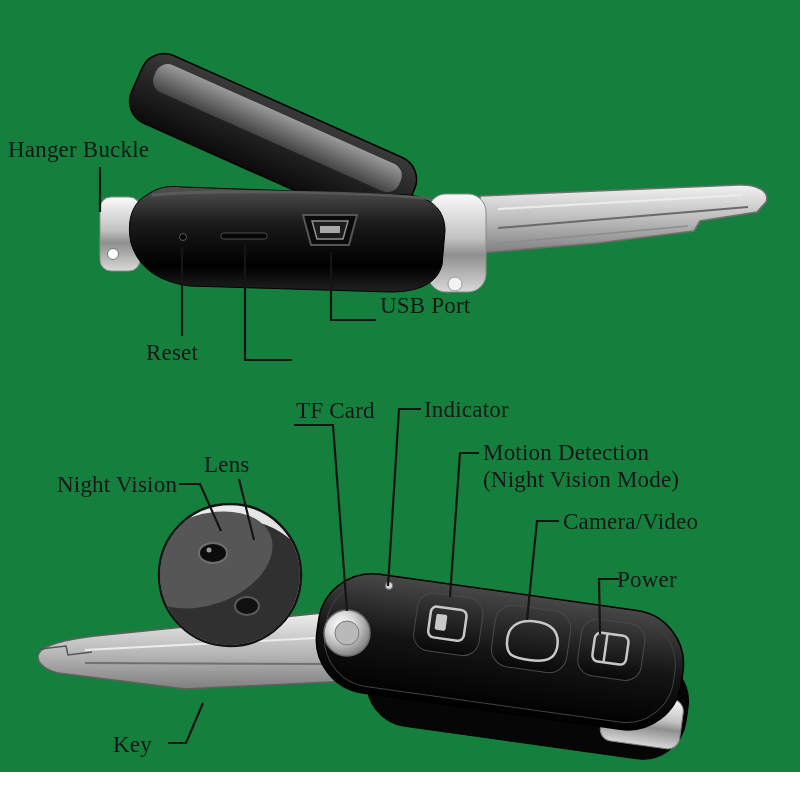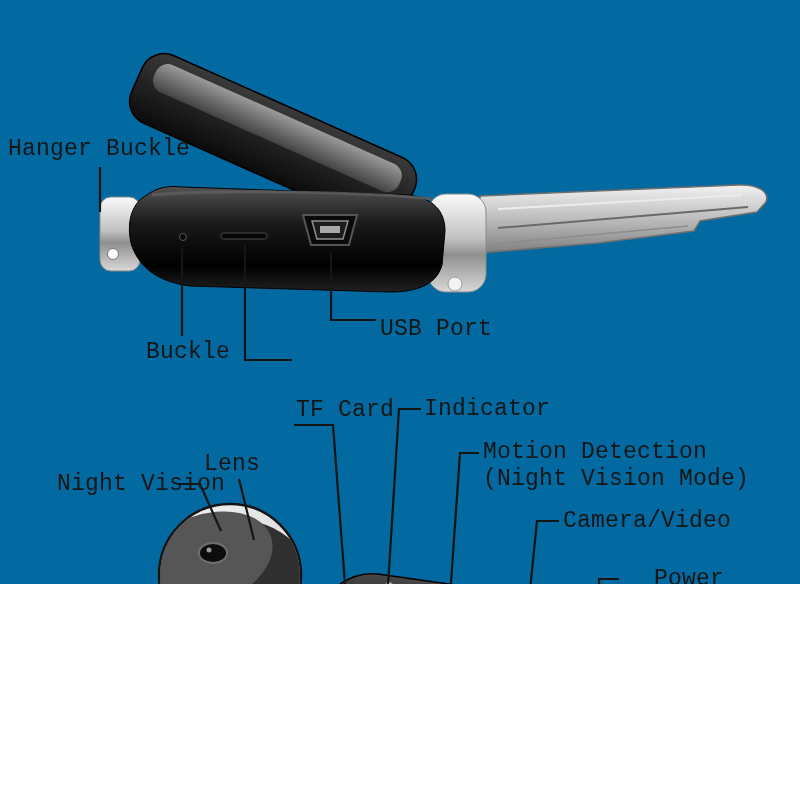--- a/index.html
+++ b/index.html
@@ -1,21 +1,21 @@
 <!DOCTYPE html>
 <html><head>
 <meta charset="utf-8">
 <style>
   html,body{margin:0;padding:0;background:#ffffff;}
   #stage{
     position:relative;
-    width:800px;height:584px;
-    background:#0369a1;
+    width:800px;height:772px;
+    background:#15803d;
     overflow:hidden;
-    font-family:Liberation Mono, monospace;
+    font-family:Liberation Serif, serif;
   }
   #diagram-svg{position:absolute;left:0;top:0;}
   .label{
     position:absolute;
     font-size:23px;
     color:#161616;
     white-space:nowrap;
     line-height:1.18;
     letter-spacing:0.2px;
   }
@@ -165,30 +165,30 @@
       <polyline points="179,484 200,484 221,531"></polyline>
       <polyline points="421,409 399,409 388,586"></polyline>
       <polyline points="479,453 460,453 450,597"></polyline>
       <polyline points="559,521 537,521 527,620"></polyline>
       <polyline points="619,579 599,579 600,634"></polyline>
       <polyline points="168,743 186,743 203,703"></polyline>
     </g>
   </svg>
 
   <div class="label" style="left:8px;top:136px;">Hanger Buckle</div>
-  <div class="label" style="left:146px;top:339px;">Buckle</div>
+  <div class="label" style="left:146px;top:339px;">Reset</div>
   <div class="label" style="left:296px;top:356px;margin-top:41px;">TF Card</div>
-  <div class="label" style="left:380px;top:316px;">USB Port</div>
+  <div class="label" style="left:380px;top:292px;">USB Port</div>
 
   <div class="label" style="left:204px;top:451px;text-align:right;">Lens</div>
   <div class="label" style="left:16px;top:471px;margin-left:41px;">Night Vision</div>
   <div class="label" style="left:424px;top:396px;">Indicator</div>
 
   <div class="label" style="left:563px;top:508px;">Camera/Video</div>
 
   <div class="label" style="left:483px;top:439px;">
     <span>Motion Detection</span>
     <span class="line2">(Night Vision Mode)</span>
   </div>
-  <div class="label" style="left:654px;top:566px;">Power</div>
+  <div class="label" style="left:617px;top:566px;">Power</div>
   <div class="label" style="left:113px;top:731px;">Key</div>
 
 </div>
 
 </body></html>

